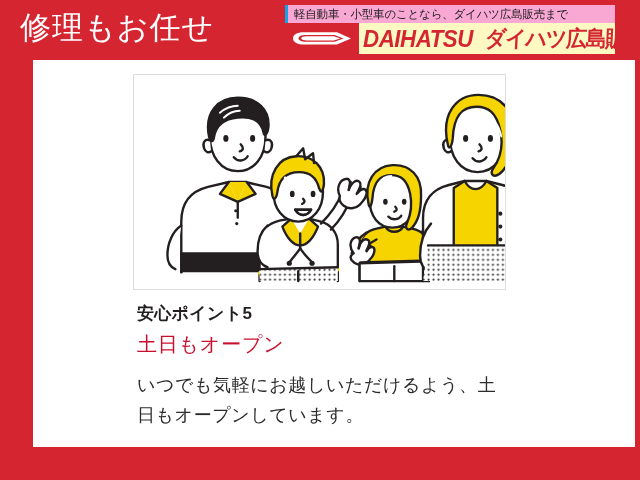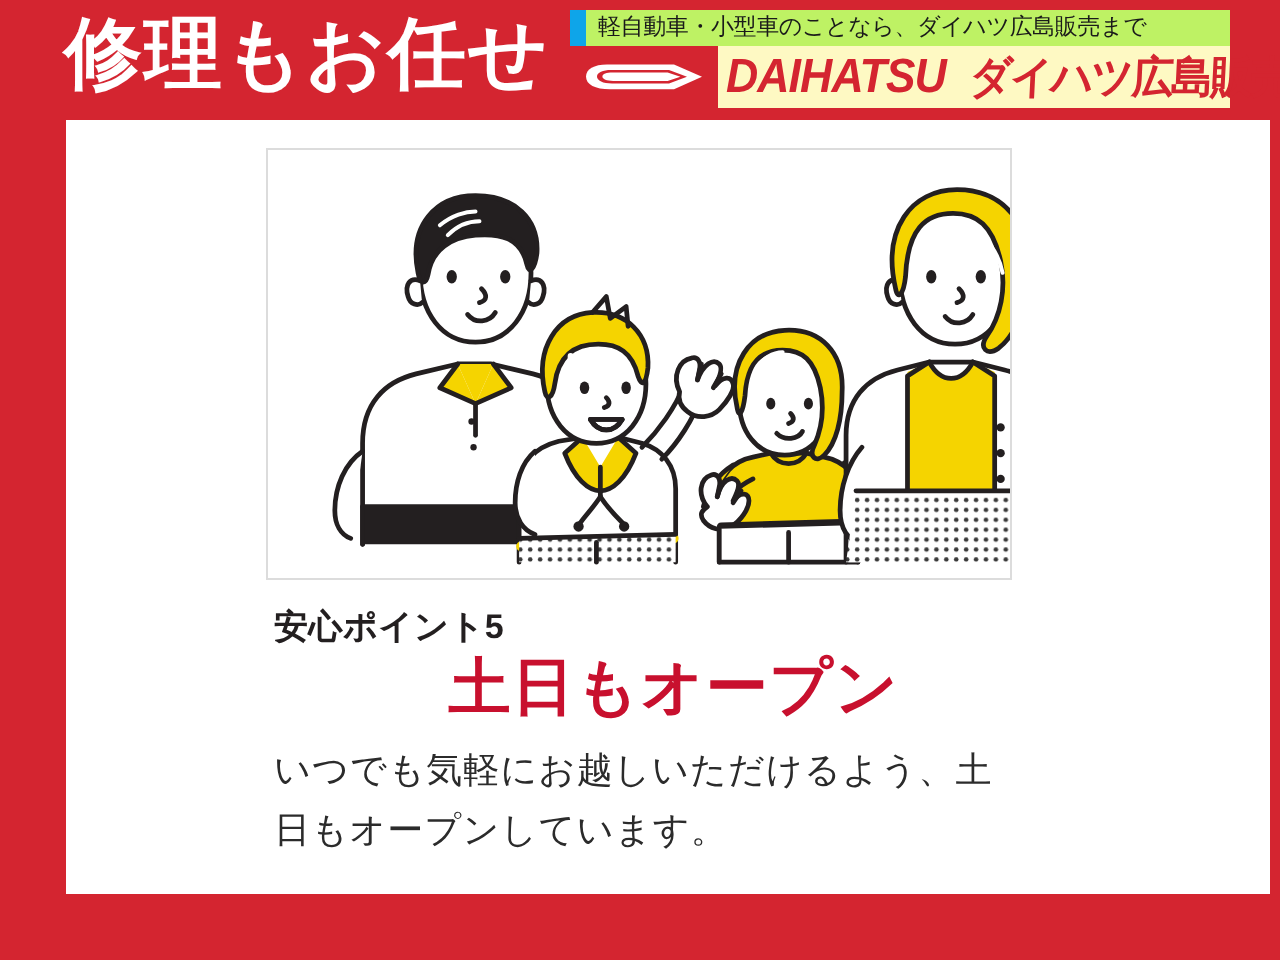--- a/index.html
+++ b/index.html
@@ -19,45 +19,45 @@
   
   #header {
     position: absolute;
     left: 0; top: 0;
     width: 640px;
     height: 58px;
     background: #d42530;
   }
   #headline {
     position: absolute;
-    left: 32px;
+    left: 20px;
     top: 10px;
-    font-size: 39px;
-    font-weight: bold;
+    font-size: 31px;
+    font-weight: normal;
     color: #ffffff;
     letter-spacing: 1px;
     white-space: nowrap;
     line-height: 36px;
   }
 
   
   #logo-lockup {
     position: absolute;
     left: 285px;
     top: 5px;
     width: 330px;
     height: 49px;
   }
   #logo-tagline-bar {
     position: absolute;
     left: 0; top: 0;
     width: 330px;
     height: 18px;
-    background: #bef264;
-    border-left: 8px solid #0ea5e9;
+    background: #f9a8d4;
+    border-left: 3px solid #0ea5e9;
     box-sizing: border-box;
   }
   #logo-tagline {
     position: absolute;
     left: 6px;
     top: 1px;
     font-size: 11.5px;
     color: #1a1a1a;
     white-space: nowrap;
     line-height: 16px;
@@ -146,28 +146,27 @@
   }
   #point-label {
     font-size: 17px;
     font-weight: bold;
     color: #231f20;
     line-height: 24px;
     letter-spacing: 0.3px;
     white-space: nowrap;
   }
   #point-heading {
-    font-size: 31px;
-    font-weight: bold;
+    font-size: 20px;
+    font-weight: normal;
     color: #c8102e;
     line-height: 32px;
     letter-spacing: 0.8px;
     margin-top: 2px;
     white-space: nowrap;
-    text-align: center;
   }
   #point-body {
     font-size: 18px;
     color: #2b2b2b;
     line-height: 30px;
     letter-spacing: 0.6px;
     margin-top: 10px;
     width: 372px;
   }
 </style>

